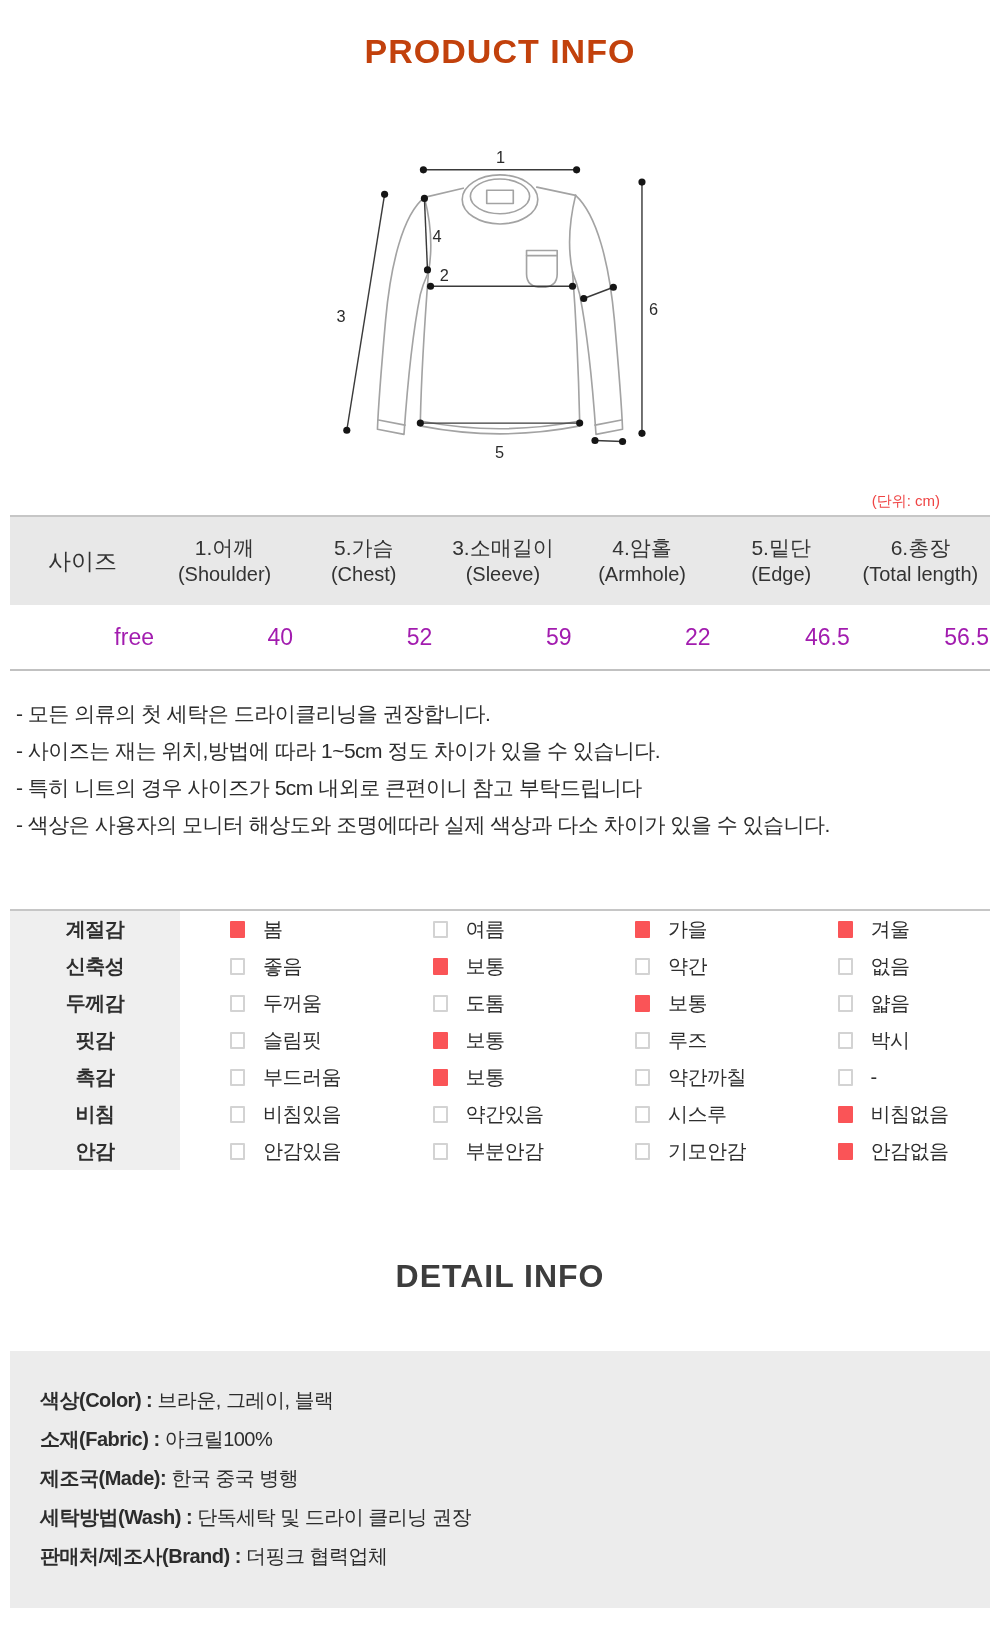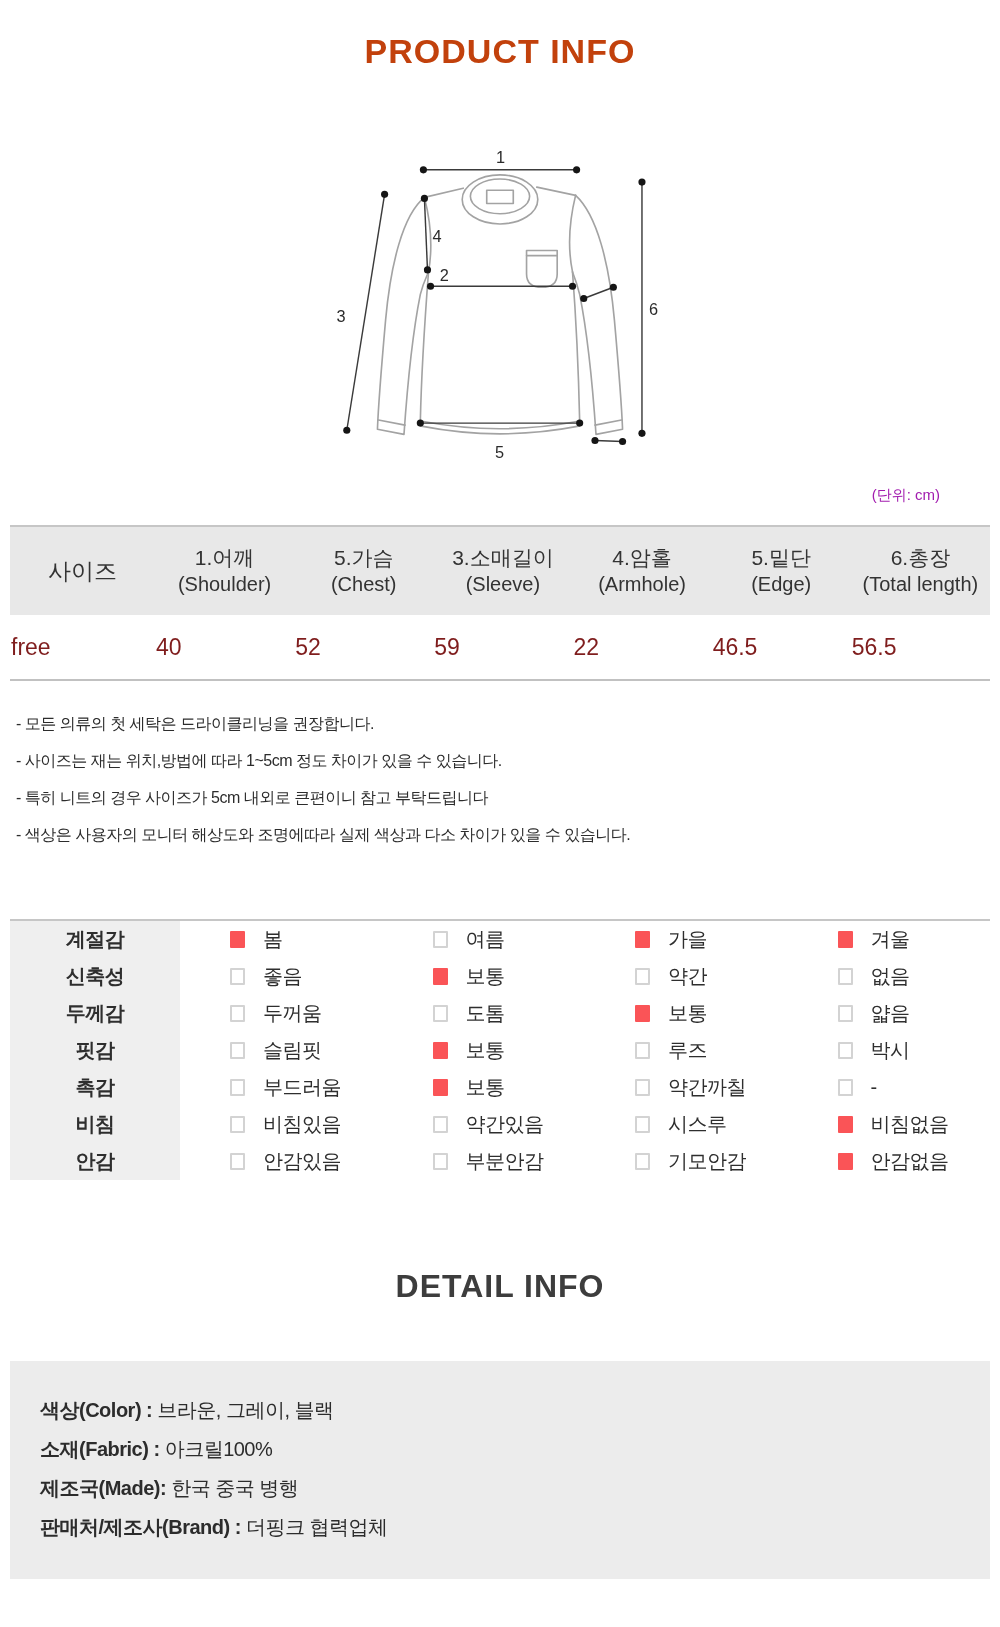--- a/index.html
+++ b/index.html
@@ -10,35 +10,35 @@
   }
   .page-title{
     margin:0;padding-top:32px;text-align:center;
     font-size:34px;font-weight:700;letter-spacing:1px;color:#c2410c;
   }
   .section-title{
     margin:0;padding-top:88px;text-align:center;
     font-size:32px;font-weight:700;letter-spacing:1px;color:#3d3d3d;
   }
   .diagram-wrap{margin-top:60px;text-align:center;height:335px;}
-  .unit-note{margin-top:20px;padding-right:60px;text-align:right;font-size:15px;color:#a21caf;}
+  .unit-note{margin-top:26px;padding-right:60px;text-align:right;font-size:15px;color:#ef4444;}
 
   table{border-collapse:collapse;}
-  .size-table{width:980px;margin:20px auto 0;table-layout:fixed;
+  .size-table{width:980px;margin:4px auto 0;table-layout:fixed;
     border-top:2px solid #c6c6c6;border-bottom:2px solid #c1c1c1;}
   .size-table thead tr{background:#e8e8e8;}
   .size-table th{height:88px;font-weight:400;font-size:21px;color:#333;vertical-align:middle;padding:0;}
   .size-table th .h-top{display:block;line-height:27px;}
   .size-table th .h-bot{display:block;line-height:27px;font-size:20px;}
   .size-table th.first{font-size:23px;}
-  .size-table td{height:62px;text-align:left;font-size:23px;color:#7f1d1d;background:#fff;}
+  .size-table td{height:62px;text-align:right;font-size:23px;color:#a21caf;background:#fff;}
   .size-table col.c0{width:145px;}
 
   .notes{list-style:none;margin:24px 0 0 16px;padding:0;}
-  .notes li{font-size:16px;line-height:37px;color:#2c2c2c;letter-spacing:-0.5px;}
+  .notes li{font-size:21px;line-height:37px;color:#2c2c2c;letter-spacing:-0.5px;}
 
   .attr-table{width:980px;margin:66px auto 0;table-layout:fixed;border-top:2px solid #c6c6c6;}
   .attr-table th{width:170px;background:#efefef;font-size:20px;font-weight:700;color:#2e2e2e;
     text-align:center;vertical-align:middle;height:37px;padding:0;letter-spacing:-0.5px;}
   .attr-table td{height:37px;padding:0;vertical-align:middle;}
   .attr-opt{display:flex;align-items:center;padding-left:50px;gap:18px;}
   .attr-opt .opt-label{font-size:20px;color:#2e2e2e;letter-spacing:-0.5px;}
   .cb{width:15px;height:17px;background:#fff;border:2px solid #d3d3d3;border-radius:1px;flex:0 0 auto;box-sizing:border-box;}
   .cb.on{background:#fa5457;border-color:#fa5457;}
 
@@ -385,16 +385,17 @@
       </tr>
     </tbody>
   </table>
 
   <h2 class="section-title">DETAIL INFO</h2>
 
   <div class="detail-box">
     <div class="detail-row"><span class="lbl">색상(Color) : </span><span class="val">브라운, 그레이, 블랙</span></div>
     <div class="detail-row"><span class="lbl">소재(Fabric) : </span><span class="val">아크릴100%</span></div>
     <div class="detail-row"><span class="lbl">제조국(Made): </span><span class="val">한국 중국 병행</span></div>
+    <div class="detail-row"><span class="lbl">세탁방법(Wash) : </span><span class="val">단독세탁 및 드라이 클리닝 권장</span></div>
     <div class="detail-row"><span class="lbl">판매처/제조사(Brand) : </span><span class="val">더핑크 협력업체</span></div>
   </div>
 
 </main>
 
 </body></html>

